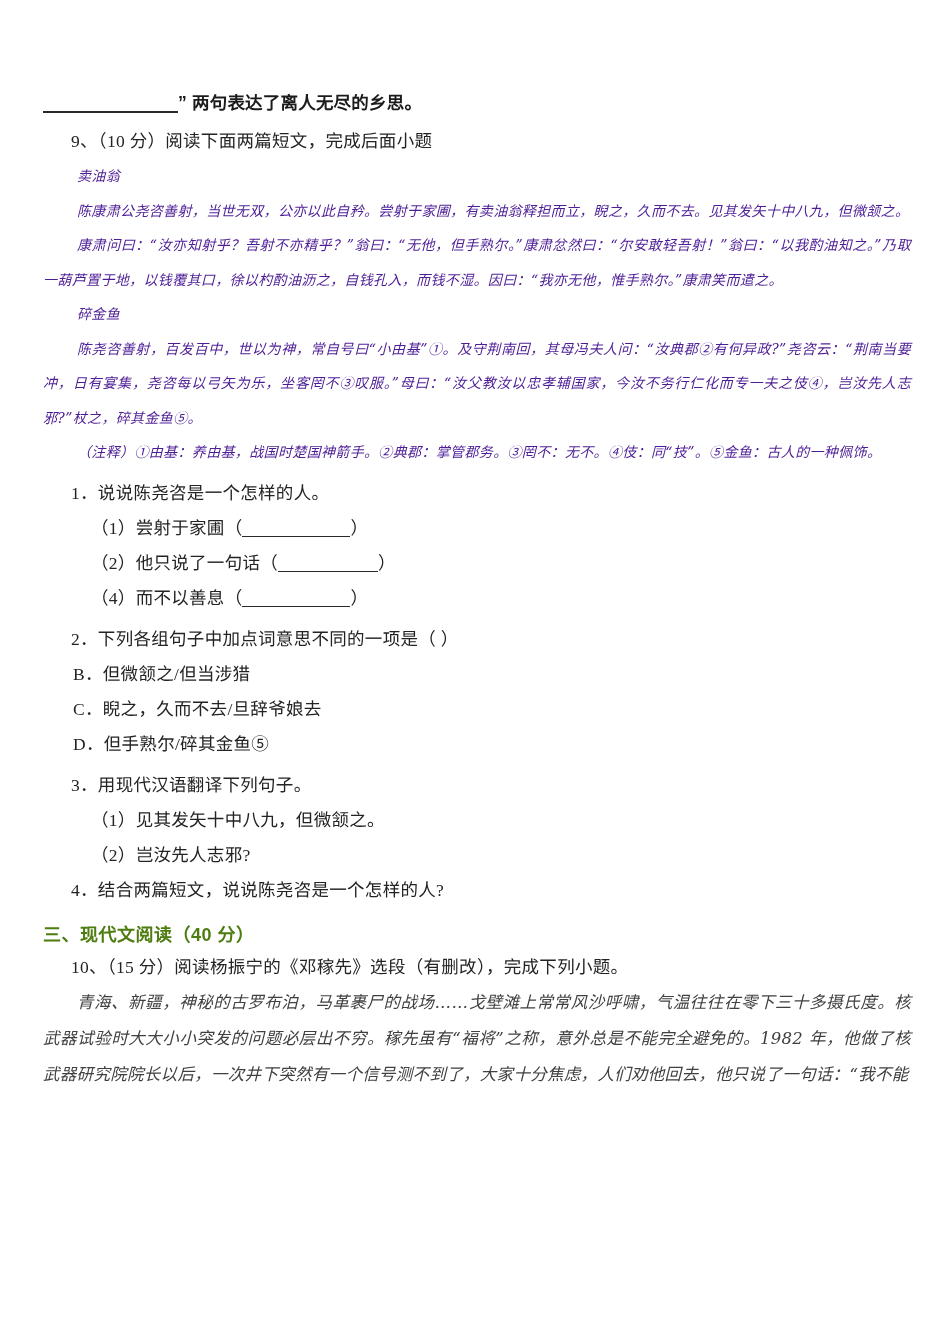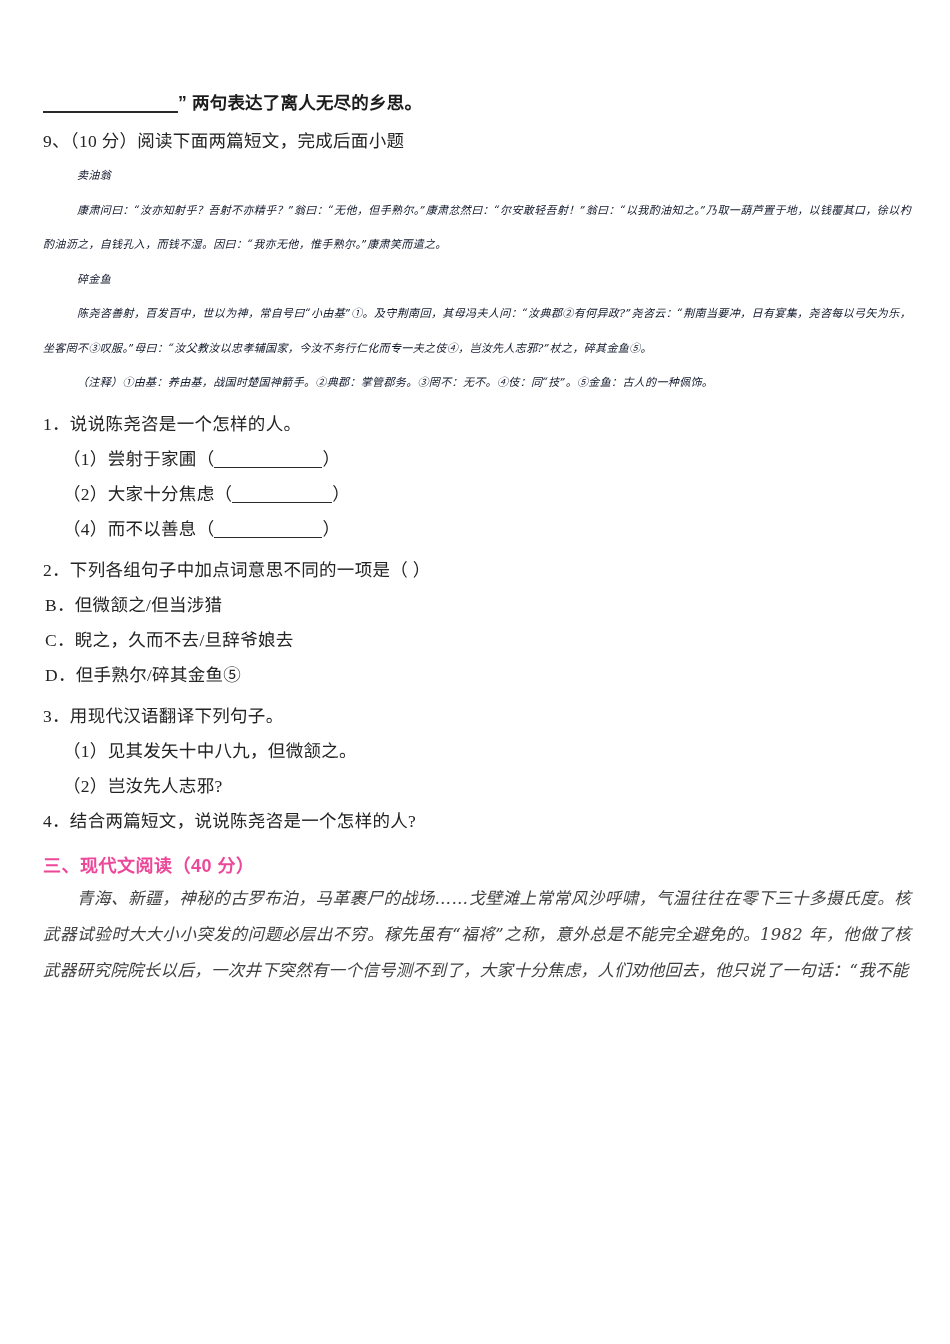--- a/index.html
+++ b/index.html
@@ -43,30 +43,31 @@
     letter-spacing: .2px;
   }
 
   
   .q-line {
     font-family: "Liberation Serif", "DejaVu Serif", serif;
     font-size: 17.5px;
     line-height: 35px;
     letter-spacing: .3px;
     color: #232323;
+    margin-left: 28px;
   }
   .q-line.indent-1 { padding-left: 20px; }
 
   
   .passage {
     font-family: "DejaVu Serif", "Liberation Serif", serif;
-    font-size: 11px;
+    font-size: 14px;
     line-height: 34.5px;
     letter-spacing: .35px;
-    color: #0f172a;
+    color: #4c1d95;
     text-align: justify;
     text-justify: inter-character;
     font-style: italic;
   }
   .passage.indent { text-indent: 34px; }
   .passage.title { text-indent: 34px; font-style: italic; }
 
   .modern {
     font-family: "DejaVu Serif", "Liberation Serif", serif;
     font-size: 16.5px;
@@ -104,53 +105,54 @@
 
   .opt { padding-left: 2px; }
   .opt .letter { display: inline-block; min-width: 23px; }
 
   .sec-head {
     font-family: "Liberation Sans", "DejaVu Sans", sans-serif;
     font-weight: bold;
     font-size: 18px;
     line-height: 30px;
     letter-spacing: .5px;
-    color: #ec4899;
+    color: #4d7c0f;
   }
 </style>
 </head>
 <body>
 
 <div class="page">
 
   <div class="line bold-sans">
     <span class="blank-head"></span><span>” 两句表达了离人无尽的乡思。</span>
   </div>
 
   <div class="gap-sm"></div>
 
   <div class="line q-line">9、（10 分）阅读下面两篇短文，完成后面小题</div>
 
   <div class="line passage title">卖油翁</div>
+  <div class="line passage indent">陈康肃公尧咨善射，当世无双，公亦以此自矜。尝射于家圃，有卖油翁释担而立，睨之，久而不去。见其发矢十中八九，但微颔之。</div>
   <div class="line passage indent">康肃问曰：“汝亦知射乎？吾射不亦精乎？”翁曰：“无他，但手熟尔。”康肃忿然曰：“尔安敢轻吾射！”翁曰：“以我酌油知之。”乃取一葫芦置于地，以钱覆其口，徐以杓酌油沥之，自钱孔入，而钱不湿。因曰：“我亦无他，惟手熟尔。”康肃笑而遣之。</div>
 
   <div class="line passage title">碎金鱼</div>
   <div class="line passage indent">陈尧咨善射，百发百中，世以为神，常自号曰“小由基”①。及守荆南回，其母冯夫人问：“汝典郡②有何异政?”尧咨云：“荆南当要冲，日有宴集，尧咨每以弓矢为乐，坐客罔不③叹服。”母曰：“汝父教汝以忠孝辅国家，今汝不务行仁化而专一夫之伎④，岂汝先人志邪?”杖之，碎其金鱼⑤。</div>
   <div class="line passage indent">（注释）①由基：养由基，战国时楚国神箭手。②典郡：掌管郡务。③罔不：无不。④伎：同“技”。⑤金鱼：古人的一种佩饰。</div>
 
   <div class="gap-sm"></div>
 
   <div class="line q-line">
     <span>1．</span><span>说说陈尧咨是一个怎样的人。</span>
   </div>
   <div class="line q-line indent-1">
     <span>（1）</span><span>尝射于家圃（</span><span class="blank-paren w1"></span><span>）</span>
   </div>
   <div class="line q-line indent-1">
-    <span>（2）</span><span>大家十分焦虑（</span><span class="blank-paren w2"></span><span>）</span>
+    <span>（2）</span><span>他只说了一句话（</span><span class="blank-paren w2"></span><span>）</span>
   </div>
   <div class="line q-line indent-1">
     <span>（4）</span><span>而不以善息（</span><span class="blank-paren w4"></span><span>）</span>
   </div>
 
   <div class="gap-sm"></div>
 
   <div class="line q-line">
     <span>2．</span><span>下列各组句子中加点词意思不同的一项是（      ）</span>
   </div>
@@ -176,15 +178,16 @@
     <span>（2）</span><span>岂汝先人志邪?</span>
   </div>
 
   <div class="line q-line">
     <span>4．</span><span>结合两篇短文，说说陈尧咨是一个怎样的人?</span>
   </div>
 
   <div class="gap-md"></div>
 
   <div class="line sec-head">三、现代文阅读（40 分）</div>
+  <div class="line q-line">10、（15 分）阅读杨振宁的《邓稼先》选段（有删改），完成下列小题。</div>
   <div class="line modern">青海、新疆，神秘的古罗布泊，马革裹尸的战场……戈壁滩上常常风沙呼啸，气温往往在零下三十多摄氏度。核武器试验时大大小小突发的问题必层出不穷。稼先虽有“福将”之称，意外总是不能完全避免的。1982 年，他做了核武器研究院院长以后，一次井下突然有一个信号测不到了，大家十分焦虑，人们劝他回去，他只说了一句话：“我不能</div>
 
 </div>
 
 </body></html>

